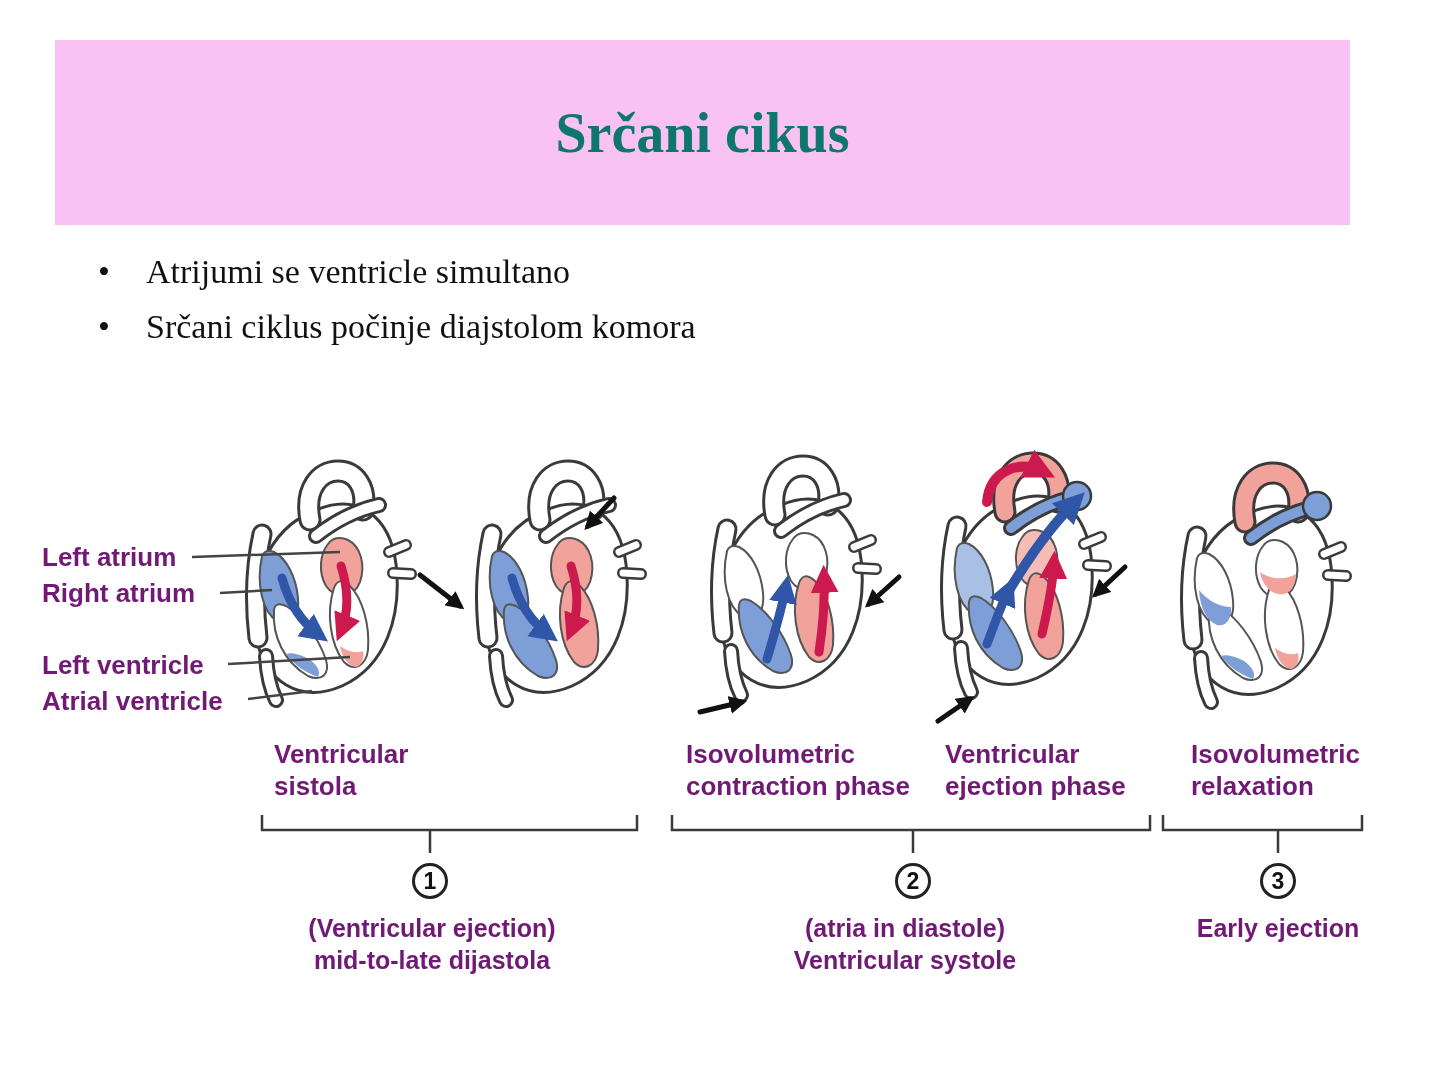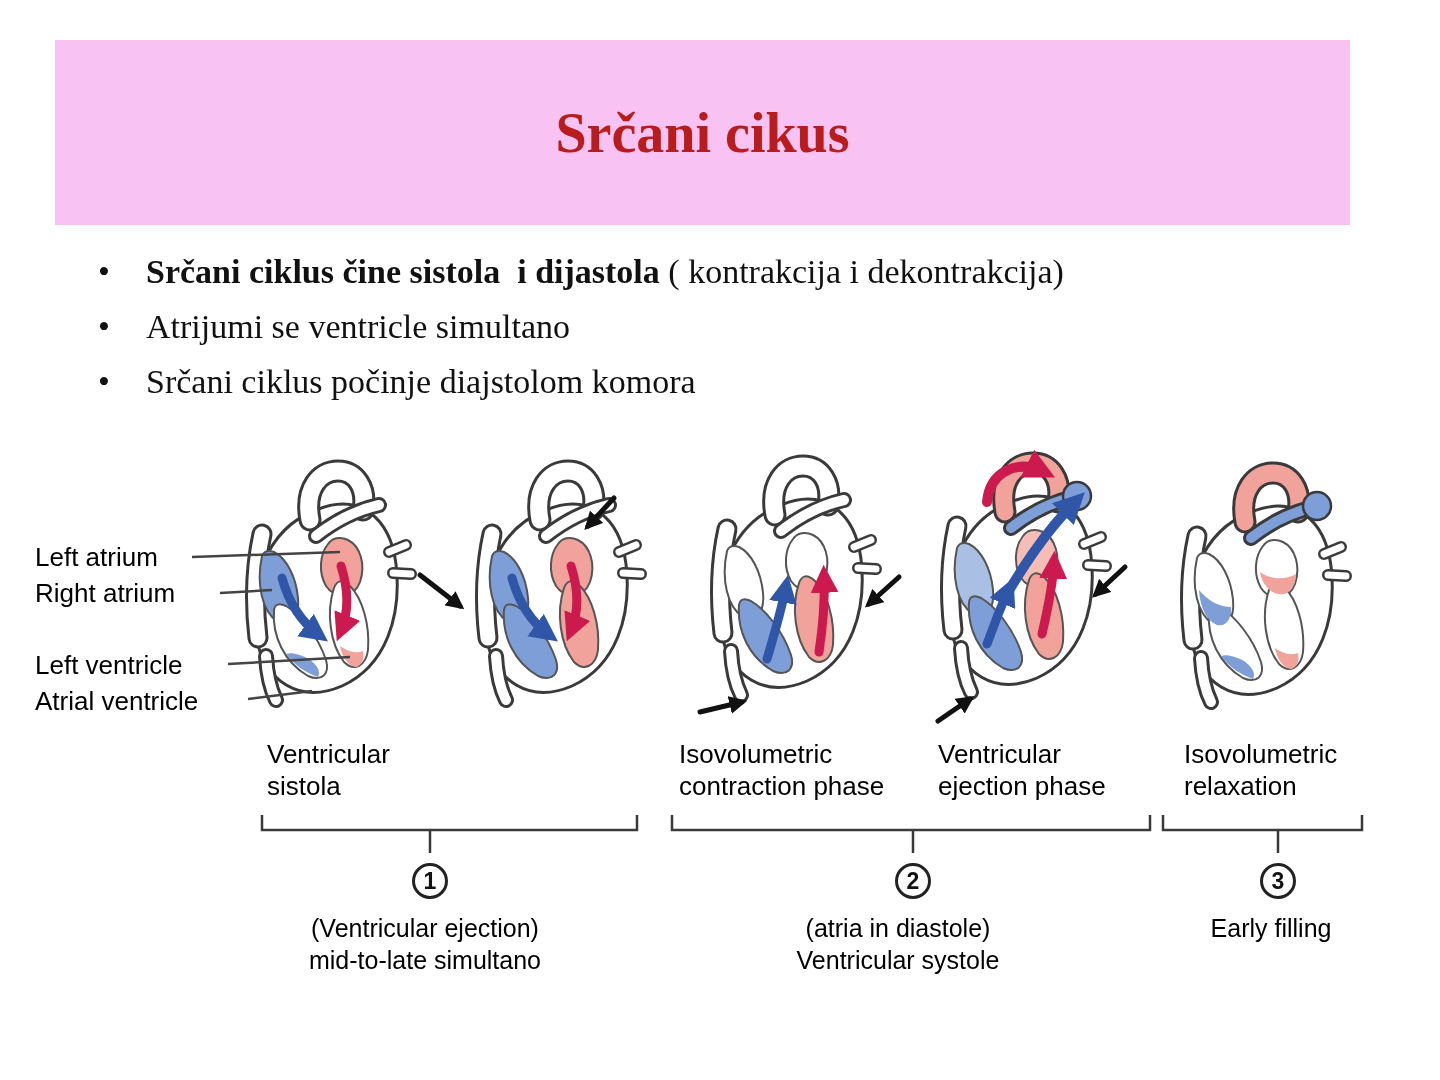--- a/index.html
+++ b/index.html
@@ -3,30 +3,30 @@
 <meta charset="utf-8">
 <style>
   html,body{margin:0;padding:0;background:#888;}
   .slide{position:relative;width:1440px;height:1080px;background:#ffffff;overflow:hidden;
          font-family:"Liberation Serif", serif;color:#111;}
   .abs{position:absolute;}
 
   
   .banner{left:55px;top:40px;width:1295px;height:185px;background:#f8c3f2;
           display:flex;align-items:center;justify-content:center;}
-  .banner h1{margin:0;font-size:56px;font-weight:bold;color:#b91c1c;letter-spacing:0px;}
+  .banner h1{margin:0;font-size:56px;font-weight:bold;color:#0f766e;letter-spacing:0px;}
 
   
   .bullets{left:88px;top:247px;width:1280px;list-style:none;margin:0;padding:0;}
   .bullets li{position:relative;padding-left:58px;height:55px;font-size:34px;line-height:50px;white-space:pre;}
   .bullets li::before{content:"\2022";position:absolute;left:10px;top:0;font-size:34px;line-height:50px;}
   .bullets .b{font-weight:bold;}
 
   
-  .dlabel{font-family:"Liberation Sans", sans-serif;font-weight:normal;color:#000000;}
+  .dlabel{font-family:"Liberation Sans", sans-serif;font-weight:bold;color:#701a75;margin-left:7px;}
   .anat{font-size:26px;line-height:30px;}
   .phase{font-size:26px;line-height:32px;}
   .caption{font-size:25px;line-height:32px;text-align:center;}
   .stage-circle{width:36px;height:36px;border:3px solid #222;border-radius:50%;
                 display:flex;align-items:center;justify-content:center;
                 font-family:"Liberation Sans", sans-serif;font-weight:bold;font-size:23px;color:#111;
                 background:#fff;box-sizing:border-box;}
 
   
   svg{position:absolute;left:0;top:440px;}
@@ -62,21 +62,20 @@
 </head>
 <body>
 
 <div class="slide">
 
   <div class="abs banner">
     <h1>Srčani cikus</h1>
   </div>
 
   <ul class="abs bullets">
-    <li><span class="b">Srčani ciklus čine sistola  i dijastola</span><span> ( kontrakcija i dekontrakcija)</span></li>
     <li><span class="b"></span><span>Atrijumi se ventricle simultano</span></li>
     <li><span class="b"></span><span>Srčani ciklus počinje diajstolom komora</span></li>
   </ul>
 
   <svg width="1440" height="580" viewBox="0 0 1440 580">
     <defs>
       <marker id="mr" viewBox="0 0 10 10" refX="6" refY="5" markerWidth="3.1" markerHeight="3.1" orient="auto-start-reverse">
         <path d="M0,0 L10,5 L0,10 z" fill="#cc1a4e"></path>
       </marker>
       <marker id="mb" viewBox="0 0 10 10" refX="6" refY="5" markerWidth="3.1" markerHeight="3.1" orient="auto-start-reverse">
@@ -249,24 +248,24 @@
     <div>Isovolumetric</div>
     <div>relaxation</div>
   </div>
 
   <div class="abs stage-circle" style="left:412px;top:863px;">1</div>
   <div class="abs stage-circle" style="left:895px;top:863px;">2</div>
   <div class="abs stage-circle" style="left:1260px;top:863px;">3</div>
 
   <div class="abs dlabel caption" style="left:275px;top:912px;width:300px;">
     <div>(Ventricular ejection)</div>
-    <div>mid-to-late simultano</div>
+    <div>mid-to-late dijastola</div>
   </div>
   <div class="abs dlabel caption" style="left:748px;top:912px;width:300px;">
     <div>(atria in diastole)</div>
     <div>Ventricular systole</div>
   </div>
   <div class="abs dlabel caption" style="left:1121px;top:912px;width:300px;">
-    <div>Early filling</div>
+    <div>Early ejection</div>
     <div></div>
   </div>
 
 </div>
 
 </body></html>

